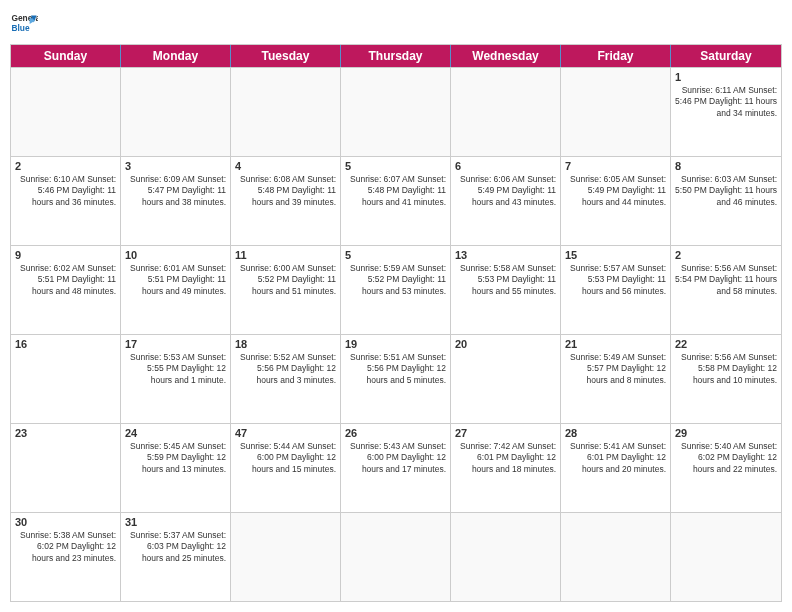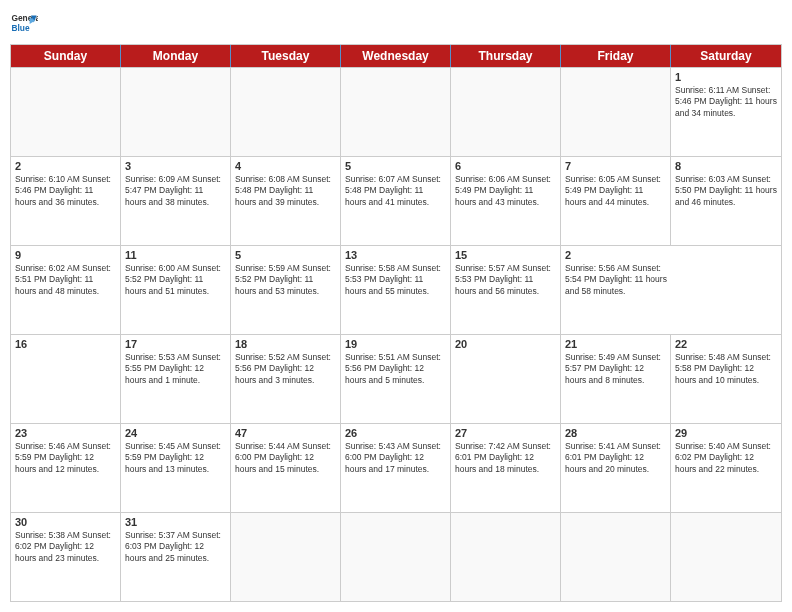--- a/index.html
+++ b/index.html
@@ -46,21 +46,21 @@
     }
     .calendar {
       flex: 1;
       display: flex;
       flex-direction: column;
       border: 1px solid #ccc;
     }
     .cal-header {
       display: grid;
       grid-template-columns: repeat(7, 1fr);
-      background: #b91c1c;
+      background: #be185d;
     }
     .cal-header-cell {
       color: #fff;
       text-align: center;
       padding: 4px 2px;
       font-size: 12px;
       font-weight: bold;
       border-right: 1px solid #5590cc;
     }
     .cal-header-cell:last-child { border-right: none; }
@@ -88,20 +88,21 @@
     .day-num {
       font-size: 11px;
       font-weight: bold;
       margin-bottom: 2px;
       display: block;
     }
     .cell-info {
       font-size: 8.5px;
       line-height: 1.35;
       color: #333;
+      text-align: right;
     }
   </style>
 </head>
 <body>
 
 <div class="page">
   <div class="header">
     <div class="logo">
       <svg class="logo-icon" viewBox="0 0 40 40">
         <text x="2" y="16" font-size="12" fill="#333" font-family="Arial" font-weight="bold">General</text>
@@ -113,22 +114,22 @@
     <div class="title-block">
       <div class="month-year"></div>
       <div class="location"></div>
     </div>
   </div>
   <div class="calendar">
     <div class="cal-header">
     <div class="cal-header-cell">Sunday</div>
         <div class="cal-header-cell">Monday</div>
         <div class="cal-header-cell">Tuesday</div>
+        <div class="cal-header-cell">Thursday</div>
         <div class="cal-header-cell">Wednesday</div>
-        <div class="cal-header-cell">Thursday</div>
         <div class="cal-header-cell">Friday</div>
         <div class="cal-header-cell">Saturday</div>
       </div>
     <div class="cal-body">
     <div class="cal-row">
           <div class="cal-cell empty"></div>
           <div class="cal-cell empty"></div>
           <div class="cal-cell empty"></div>
           <div class="cal-cell empty"></div>
           <div class="cal-cell empty"></div>
@@ -185,20 +186,26 @@
           </div>
         </div>
         <div class="cal-row">
           <div class="cal-cell">
             <span class="day-num">9</span>
             <div class="cell-info">Sunrise: 6:02 AM
 Sunset: 5:51 PM
 Daylight: 11 hours and 48 minutes.</div>
           </div>
           <div class="cal-cell">
+            <span class="day-num">10</span>
+            <div class="cell-info">Sunrise: 6:01 AM
+Sunset: 5:51 PM
+Daylight: 11 hours and 49 minutes.</div>
+          </div>
+          <div class="cal-cell">
             <span class="day-num">11</span>
             <div class="cell-info">Sunrise: 6:00 AM
 Sunset: 5:52 PM
 Daylight: 11 hours and 51 minutes.</div>
           </div>
           <div class="cal-cell">
             <span class="day-num">5</span>
             <div class="cell-info">Sunrise: 5:59 AM
 Sunset: 5:52 PM
 Daylight: 11 hours and 53 minutes.</div>
@@ -248,31 +255,28 @@
             <span class="day-num">20</span>
           </div>
           <div class="cal-cell">
             <span class="day-num">21</span>
             <div class="cell-info">Sunrise: 5:49 AM
 Sunset: 5:57 PM
 Daylight: 12 hours and 8 minutes.</div>
           </div>
           <div class="cal-cell">
             <span class="day-num">22</span>
-            <div class="cell-info">Sunrise: 5:48 AM
+            <div class="cell-info">Sunrise: 5:56 AM
 Sunset: 5:58 PM
 Daylight: 12 hours and 10 minutes.</div>
           </div>
         </div>
         <div class="cal-row">
           <div class="cal-cell">
             <span class="day-num">23</span>
-            <div class="cell-info">Sunrise: 5:46 AM
-Sunset: 5:59 PM
-Daylight: 12 hours and 12 minutes.</div>
           </div>
           <div class="cal-cell">
             <span class="day-num">24</span>
             <div class="cell-info">Sunrise: 5:45 AM
 Sunset: 5:59 PM
 Daylight: 12 hours and 13 minutes.</div>
           </div>
           <div class="cal-cell">
             <span class="day-num">47</span>
             <div class="cell-info">Sunrise: 5:44 AM

